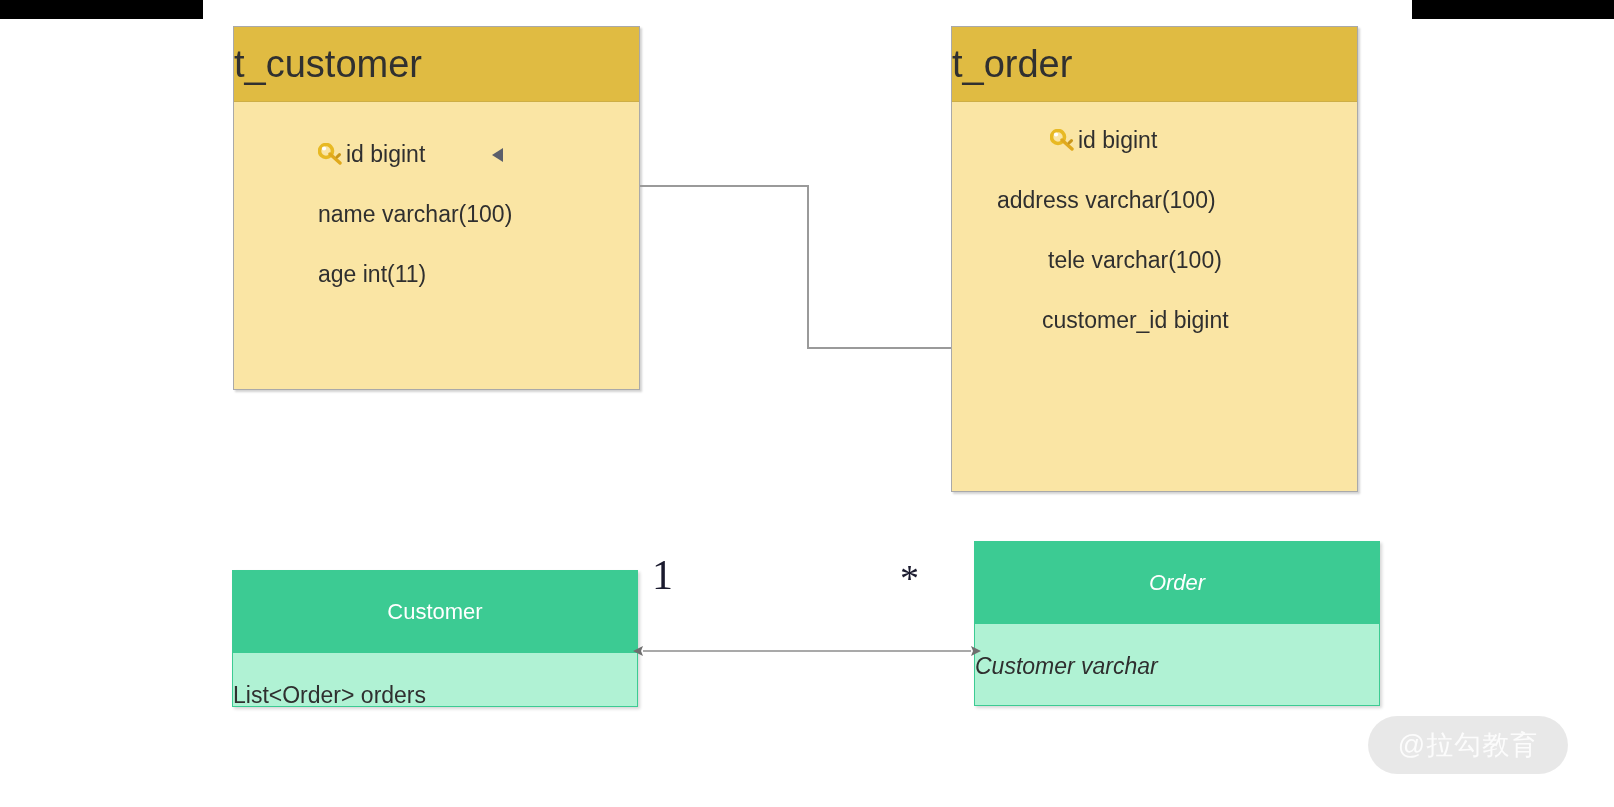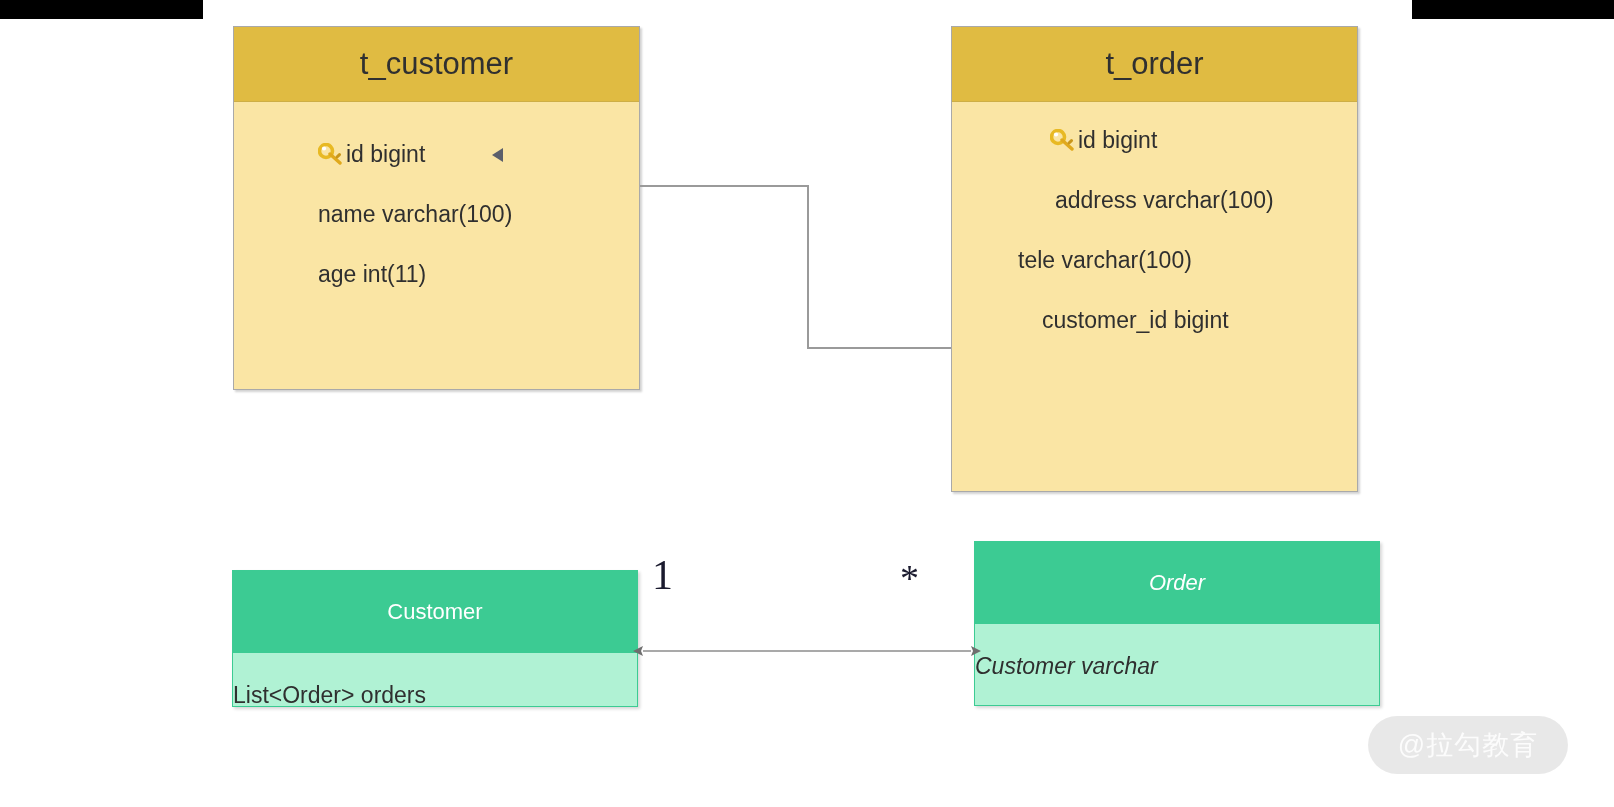--- a/index.html
+++ b/index.html
@@ -32,22 +32,22 @@
   .er-table {
     position: absolute;
     box-sizing: border-box;
     border: 1px solid #a9a9a9;
     box-shadow: 2px 2px 2px rgba(0,0,0,0.18);
     background: #fae5a4;
   }
   .er-header {
     background: #e0bb42;
     color: #303030;
-    text-align: center;
-    font-size: 31px;
+    text-align: left;
+    font-size: 38px;
     line-height: 74px;
     height: 74px;
     border-bottom: 1px solid #cdae46;
     white-space: nowrap;
   }
   .er-body {
     padding: 22px 0 18px 0;
   }
   .er-field {
     position: relative;
@@ -189,25 +189,25 @@
         <span class="key-icon">
           <svg width="26" height="22" viewBox="0 0 26 22">
             <circle cx="8" cy="8" r="6.5" fill="none" stroke="#e8b923" stroke-width="3.6"></circle>
             <circle cx="6" cy="5.5" r="2.1" fill="#ffffff"></circle>
             <path d="M12 11 L22 20" stroke="#e0a91c" stroke-width="3.4" stroke-linecap="round"></path>
             <path d="M19 14 L21.5 11.6" stroke="#c9961a" stroke-width="3" stroke-linecap="round"></path>
           </svg>
         </span><span>id bigint</span>
       </div>
 
-      <div class="er-field" style="padding-left:103px;">
+      <div class="er-field" style="padding-left:45px;">
         <span>address varchar(100)</span>
       </div>
 
-      <div class="er-field" style="padding-left:66px;">
+      <div class="er-field" style="padding-left:96px;">
         <span>tele varchar(100)</span>
       </div>
 
       <div class="er-field" style="padding-left:90px;">
         <span>customer_id bigint</span>
       </div>
 
     </div>
   </div>
 

